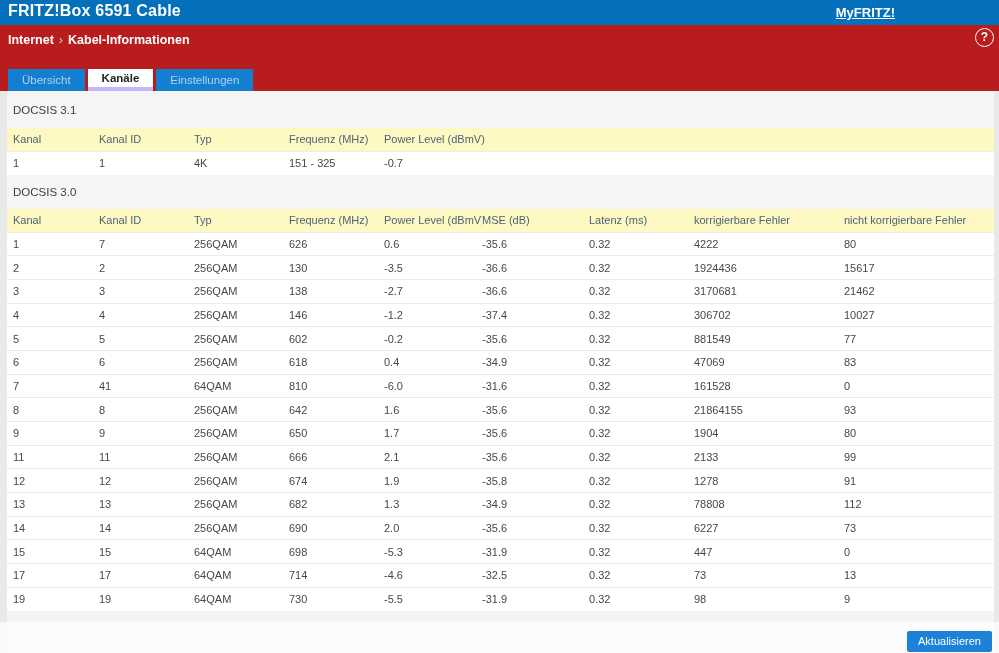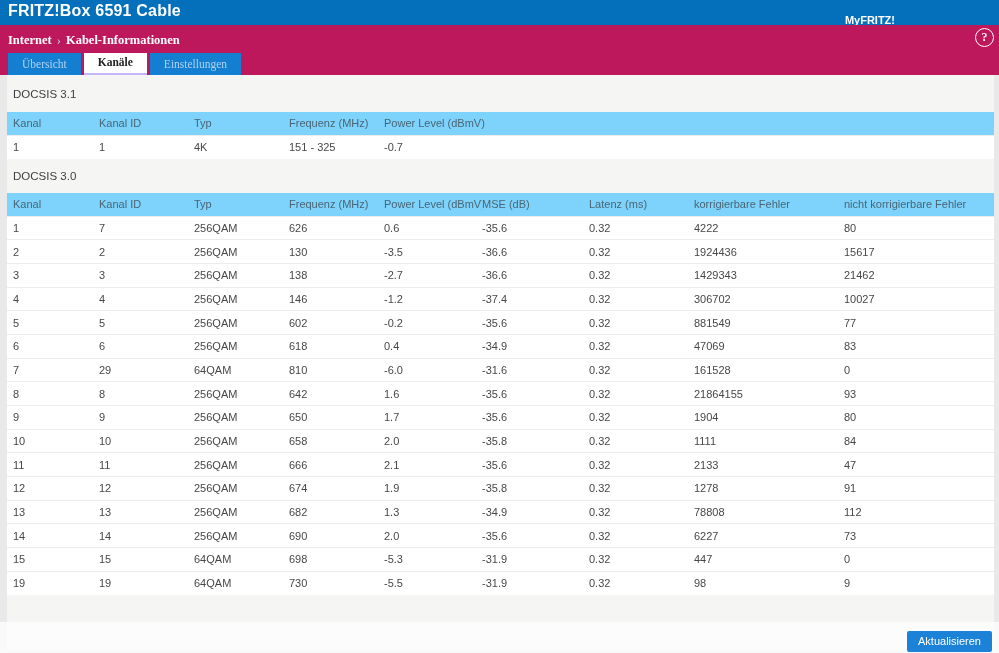--- a/index.html
+++ b/index.html
@@ -11,62 +11,62 @@
     -webkit-font-smoothing:antialiased;
   }
 
   
   .titlebar { position:relative; height:25px; background:#0470BC; }
   .titlebar .title {
     position:absolute; left:8px; top:2px;
     color:#FFFFFF; font-size:16px; font-weight:bold; letter-spacing:.2px;
   }
   .titlebar .myfritz {
-    position:absolute; right:104px; top:14px;
-    color:#FFFFFF; font-size:11px; font-weight:bold; cursor:pointer;
+    position:absolute; right:104px; top:5px;
+    color:#FFFFFF; font-size:13px; font-weight:bold; cursor:pointer;text-decoration:underline;
   }
 
   
-  .subbar { position:relative; height:50px; background:#be185d;font-family:Liberation Serif, serif; }
+  .subbar { position:relative; height:66px; background:#b91c1c; }
   .breadcrumb {
     position:absolute; left:8px; top:8px;
     color:#FFFFFF; font-size:12.5px; font-weight:bold;
   }
   .breadcrumb .sep { color:#BFDCF4; padding:0 5px; font-weight:normal; }
   .helpicon {
     position:absolute; right:5px; top:3px;
     width:19px; height:19px; border:1.5px solid #FFFFFF; border-radius:50%;
     color:#FFFFFF; font-size:12px; font-weight:bold;
     text-align:center; line-height:16px; cursor:pointer;
   }
   .tabs { position:absolute; left:8px; bottom:0; display:flex; gap:3px; }
   .tab {
     height:22px; line-height:22px; padding:0 14px;
     background:#147ED0; color:#AFD2F0; font-size:11.5px; cursor:pointer;
     white-space:nowrap;
   }
   .tab.active {
     background:#FFFFFF; color:#222222; font-weight:bold;
-    line-height:19px; border-bottom:2px solid #c4b5fd;
+    line-height:19px; border-bottom:4px solid #c4b5fd;
   }
 
   
   .page { display:flex; height:575px; }
   .gutter-l { width:7px; background:#E9E9E9; }
   .gutter-r { width:5px; background:#E9E9E9; }
   .panel { width:987px; background:#F5F5F4; overflow:hidden; }
 
   .band {
     height:37px; display:flex; align-items:center; padding-left:6px;
     font-size:11.5px; color:#3E3E3E;
   }
   .band.second { height:34px; }
 
   table { border-collapse:collapse; table-layout:fixed; width:100%; background:#FFFFFF; }
-  thead tr { background:#7dd3fc; }
+  thead tr { background:#fef9c3; }
   th {
     height:23px; font-weight:normal; text-align:left;
     color:#4A6575; font-size:11px; overflow:hidden; white-space:nowrap;
   }
   td {
     height:23.7px; font-size:11px; color:#474747;
     border-top:1px solid #ECECEC; overflow:hidden; white-space:nowrap;
   }
   .t31 td { height:24px; }
   th:first-child, td:first-child { padding-left:6px; }
@@ -187,21 +187,21 @@
             <td>15617</td>
           </tr>
           <tr>
             <td>3</td>
             <td>3</td>
             <td>256QAM</td>
             <td>138</td>
             <td>-2.7</td>
             <td>-36.6</td>
             <td>0.32</td>
-            <td>1429343</td>
+            <td>3170681</td>
             <td>21462</td>
           </tr>
           <tr>
             <td>4</td>
             <td>4</td>
             <td>256QAM</td>
             <td>146</td>
             <td>-1.2</td>
             <td>-37.4</td>
             <td>0.32</td>
@@ -225,21 +225,21 @@
             <td>256QAM</td>
             <td>618</td>
             <td>0.4</td>
             <td>-34.9</td>
             <td>0.32</td>
             <td>47069</td>
             <td>83</td>
           </tr>
           <tr>
             <td>7</td>
-            <td>29</td>
+            <td>41</td>
             <td>64QAM</td>
             <td>810</td>
             <td>-6.0</td>
             <td>-31.6</td>
             <td>0.32</td>
             <td>161528</td>
             <td>0</td>
           </tr>
           <tr>
             <td>8</td>
@@ -257,40 +257,29 @@
             <td>9</td>
             <td>256QAM</td>
             <td>650</td>
             <td>1.7</td>
             <td>-35.6</td>
             <td>0.32</td>
             <td>1904</td>
             <td>80</td>
           </tr>
           <tr>
-            <td>10</td>
-            <td>10</td>
-            <td>256QAM</td>
-            <td>658</td>
-            <td>2.0</td>
-            <td>-35.8</td>
-            <td>0.32</td>
-            <td>1111</td>
-            <td>84</td>
-          </tr>
-          <tr>
             <td>11</td>
             <td>11</td>
             <td>256QAM</td>
             <td>666</td>
             <td>2.1</td>
             <td>-35.6</td>
             <td>0.32</td>
             <td>2133</td>
-            <td>47</td>
+            <td>99</td>
           </tr>
           <tr>
             <td>12</td>
             <td>12</td>
             <td>256QAM</td>
             <td>674</td>
             <td>1.9</td>
             <td>-35.8</td>
             <td>0.32</td>
             <td>1278</td>
@@ -323,20 +312,31 @@
             <td>15</td>
             <td>64QAM</td>
             <td>698</td>
             <td>-5.3</td>
             <td>-31.9</td>
             <td>0.32</td>
             <td>447</td>
             <td>0</td>
           </tr>
           <tr>
+            <td>17</td>
+            <td>17</td>
+            <td>64QAM</td>
+            <td>714</td>
+            <td>-4.6</td>
+            <td>-32.5</td>
+            <td>0.32</td>
+            <td>73</td>
+            <td>13</td>
+          </tr>
+          <tr>
             <td>19</td>
             <td>19</td>
             <td>64QAM</td>
             <td>730</td>
             <td>-5.5</td>
             <td>-31.9</td>
             <td>0.32</td>
             <td>98</td>
             <td>9</td>
           </tr>

